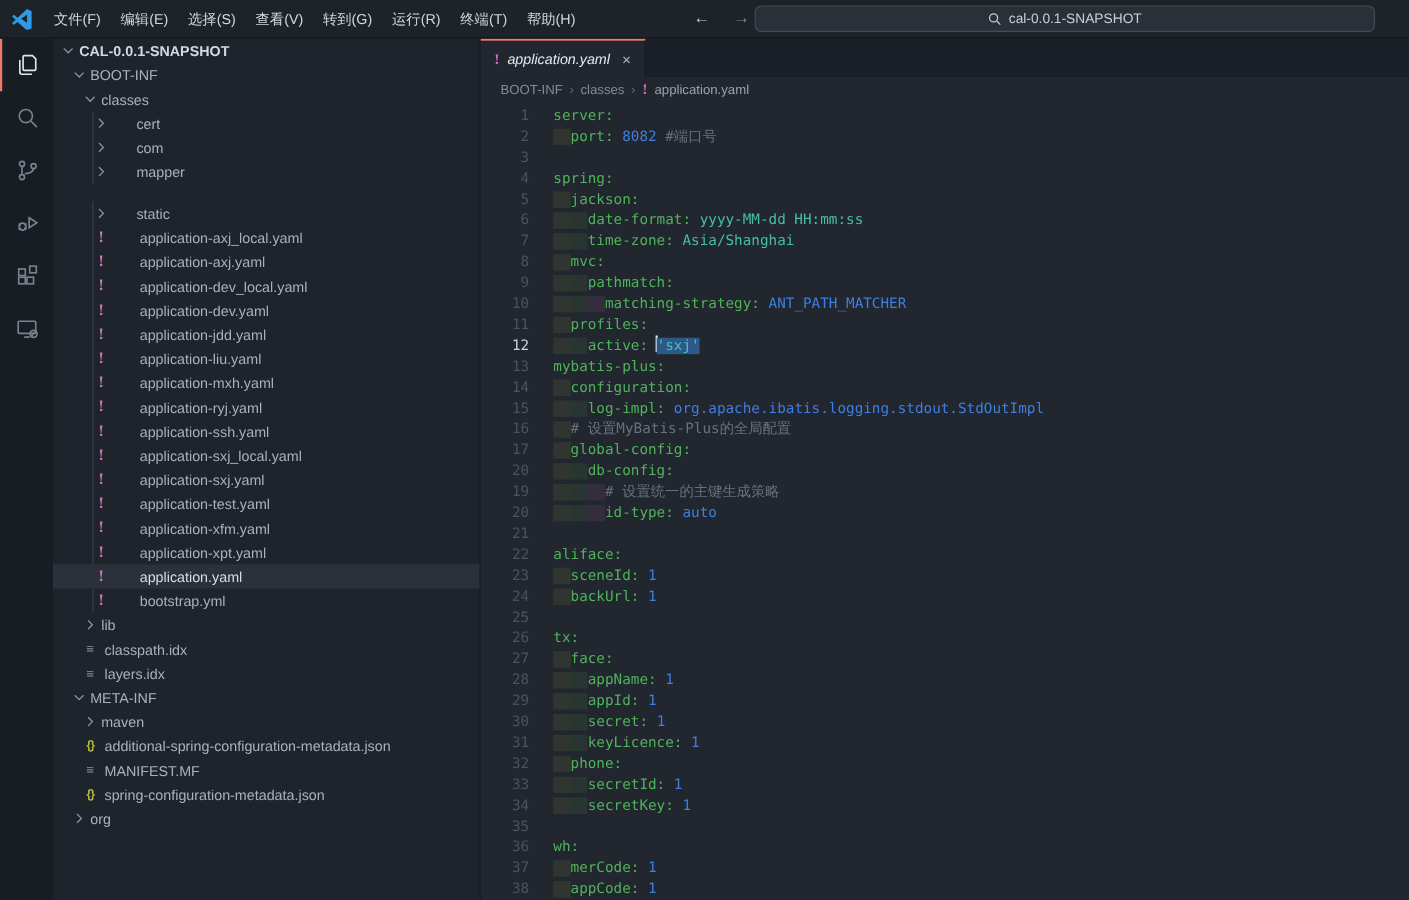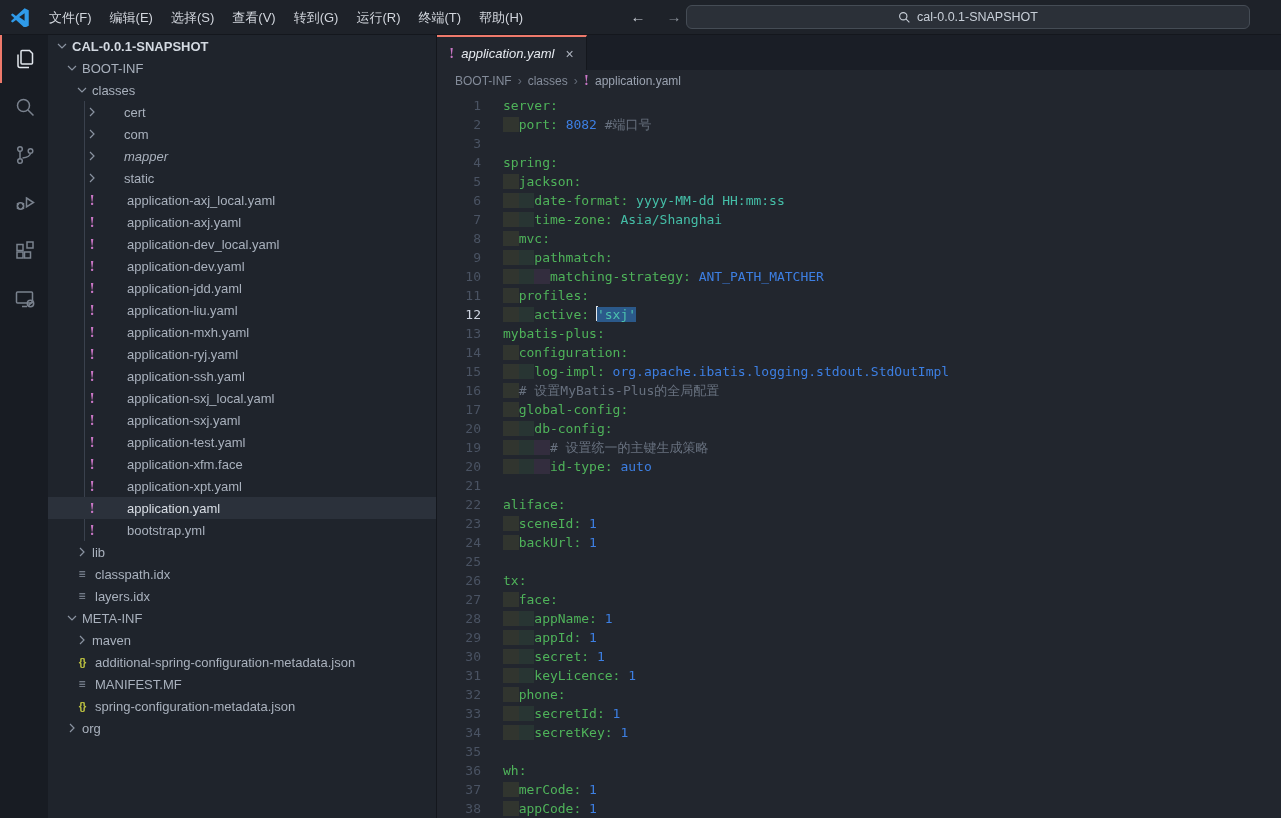--- a/index.html
+++ b/index.html
@@ -196,29 +196,29 @@
           <span class="tlabel">cert</span>
         </div>
         <div class="trow guide" style="padding-left: 36px; background-position: 36px 0px;">
           <span class="twisty">
             <svg width="16" height="16" viewBox="0 0 16 16" fill="none" stroke="#8a93a1" stroke-width="1.2">
               <path d="M6 4l4 4-4 4"></path>
             </svg>
           </span>
           <span class="tlabel">com</span>
         </div>
-        <div class="trow guide" style="padding-left: 36px; background-position: 36px 0px; font-style: italic;">
+        <div class="trow guide" style="padding-left: 36px; background-position: 36px 0px;">
           <span class="twisty">
             <svg width="16" height="16" viewBox="0 0 16 16" fill="none" stroke="#8a93a1" stroke-width="1.2">
               <path d="M6 4l4 4-4 4"></path>
             </svg>
           </span>
           <span class="tlabel">mapper</span>
         </div>
-        <div class="trow guide" style="padding-left: 36px; background-position: 36px 0px;">
+        <div class="trow guide" style="padding-left: 36px; background-position: 36px 0px; margin-top: 16px;">
           <span class="twisty">
             <svg width="16" height="16" viewBox="0 0 16 16" fill="none" stroke="#8a93a1" stroke-width="1.2">
               <path d="M6 4l4 4-4 4"></path>
             </svg>
           </span>
           <span class="tlabel">static</span>
         </div>
         <div class="trow guide" style="padding-left: 36px; background-position: 36px 0px;">
           <span class="ficon yaml">!</span>
           <span class="tlabel">application-axj_local.yaml</span>
@@ -262,21 +262,21 @@
         <div class="trow guide" style="padding-left: 36px; background-position: 36px 0px;">
           <span class="ficon yaml">!</span>
           <span class="tlabel">application-sxj.yaml</span>
         </div>
         <div class="trow guide" style="padding-left: 36px; background-position: 36px 0px;">
           <span class="ficon yaml">!</span>
           <span class="tlabel">application-test.yaml</span>
         </div>
         <div class="trow guide" style="padding-left: 36px; background-position: 36px 0px;">
           <span class="ficon yaml">!</span>
-          <span class="tlabel">application-xfm.face</span>
+          <span class="tlabel">application-xfm.yaml</span>
         </div>
         <div class="trow guide" style="padding-left: 36px; background-position: 36px 0px;">
           <span class="ficon yaml">!</span>
           <span class="tlabel">application-xpt.yaml</span>
         </div>
         <div class="trow selected guide" style="padding-left: 36px; background-position: 36px 0px;">
           <span class="ficon yaml">!</span>
           <span class="tlabel">application.yaml</span>
         </div>
         <div class="trow guide" style="padding-left: 36px; background-position: 36px 0px;">

